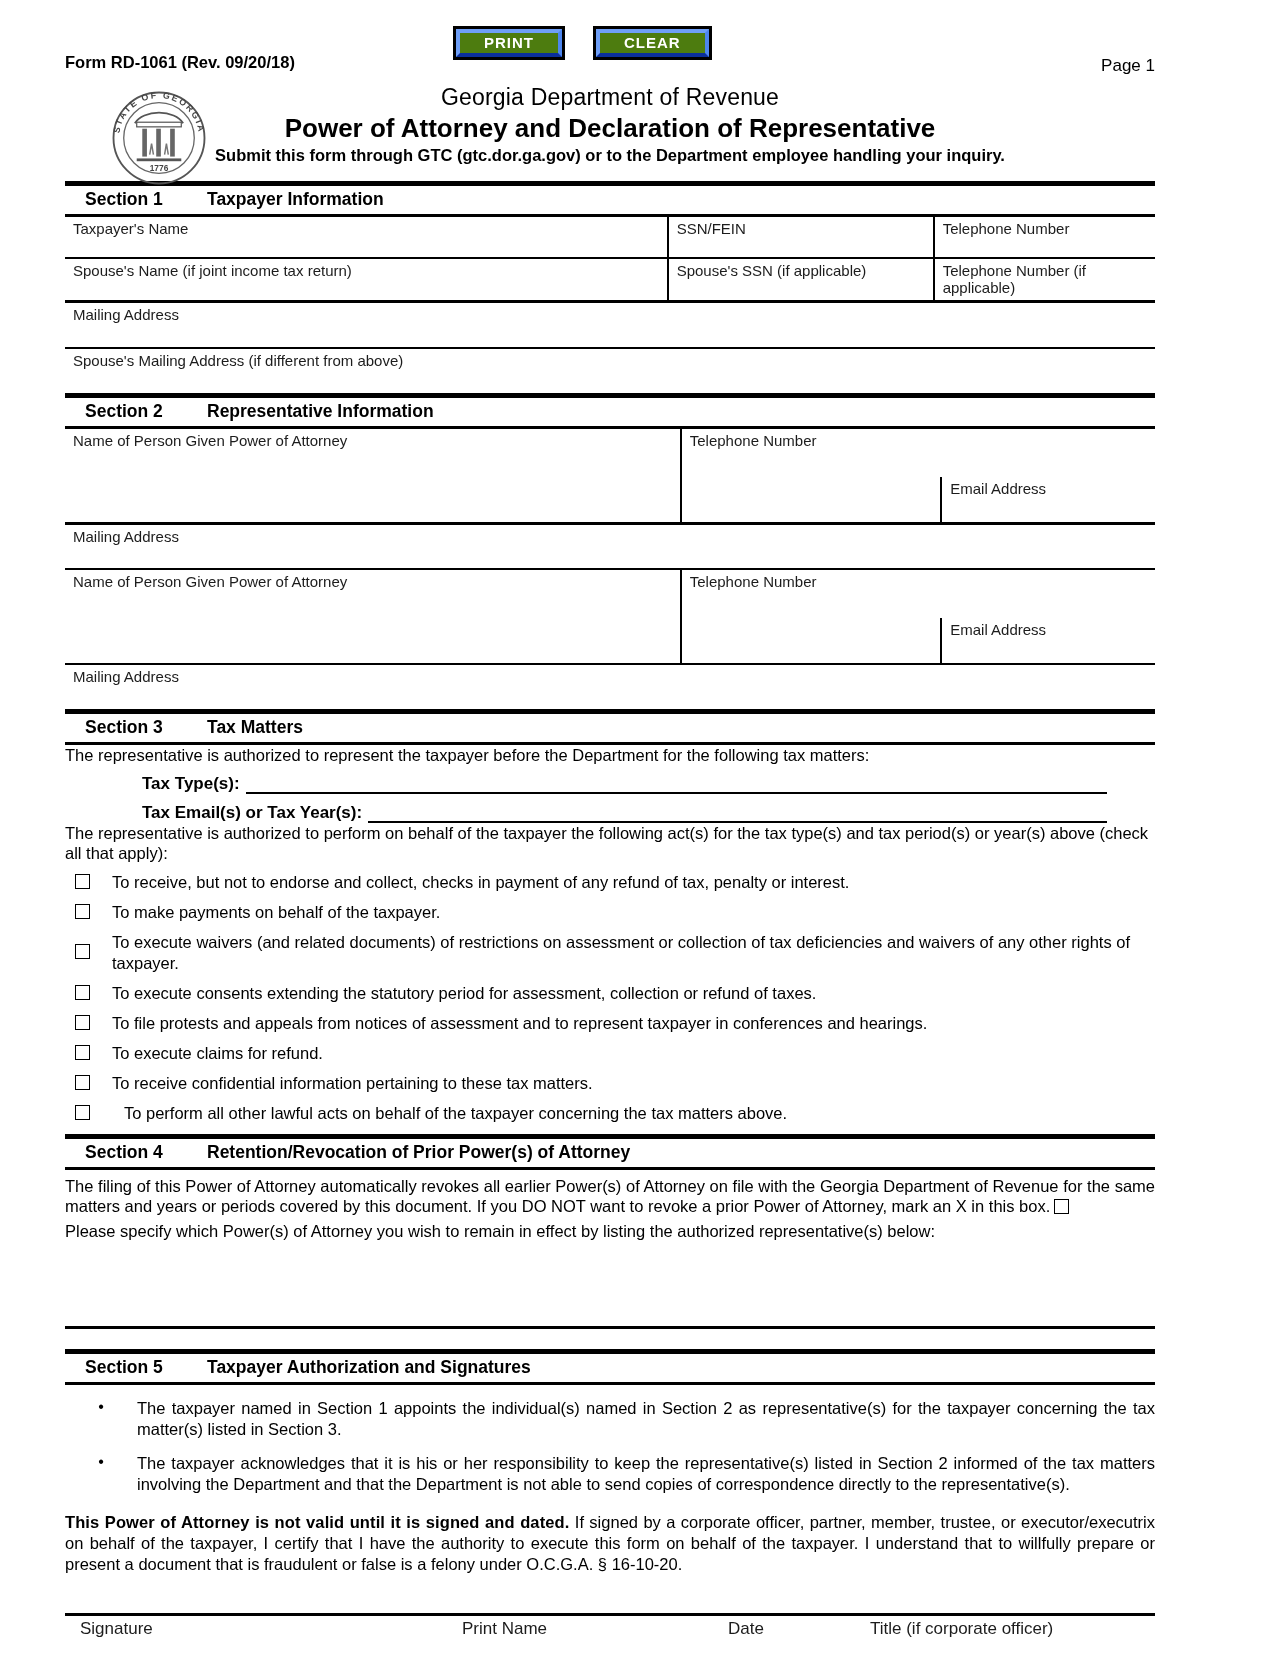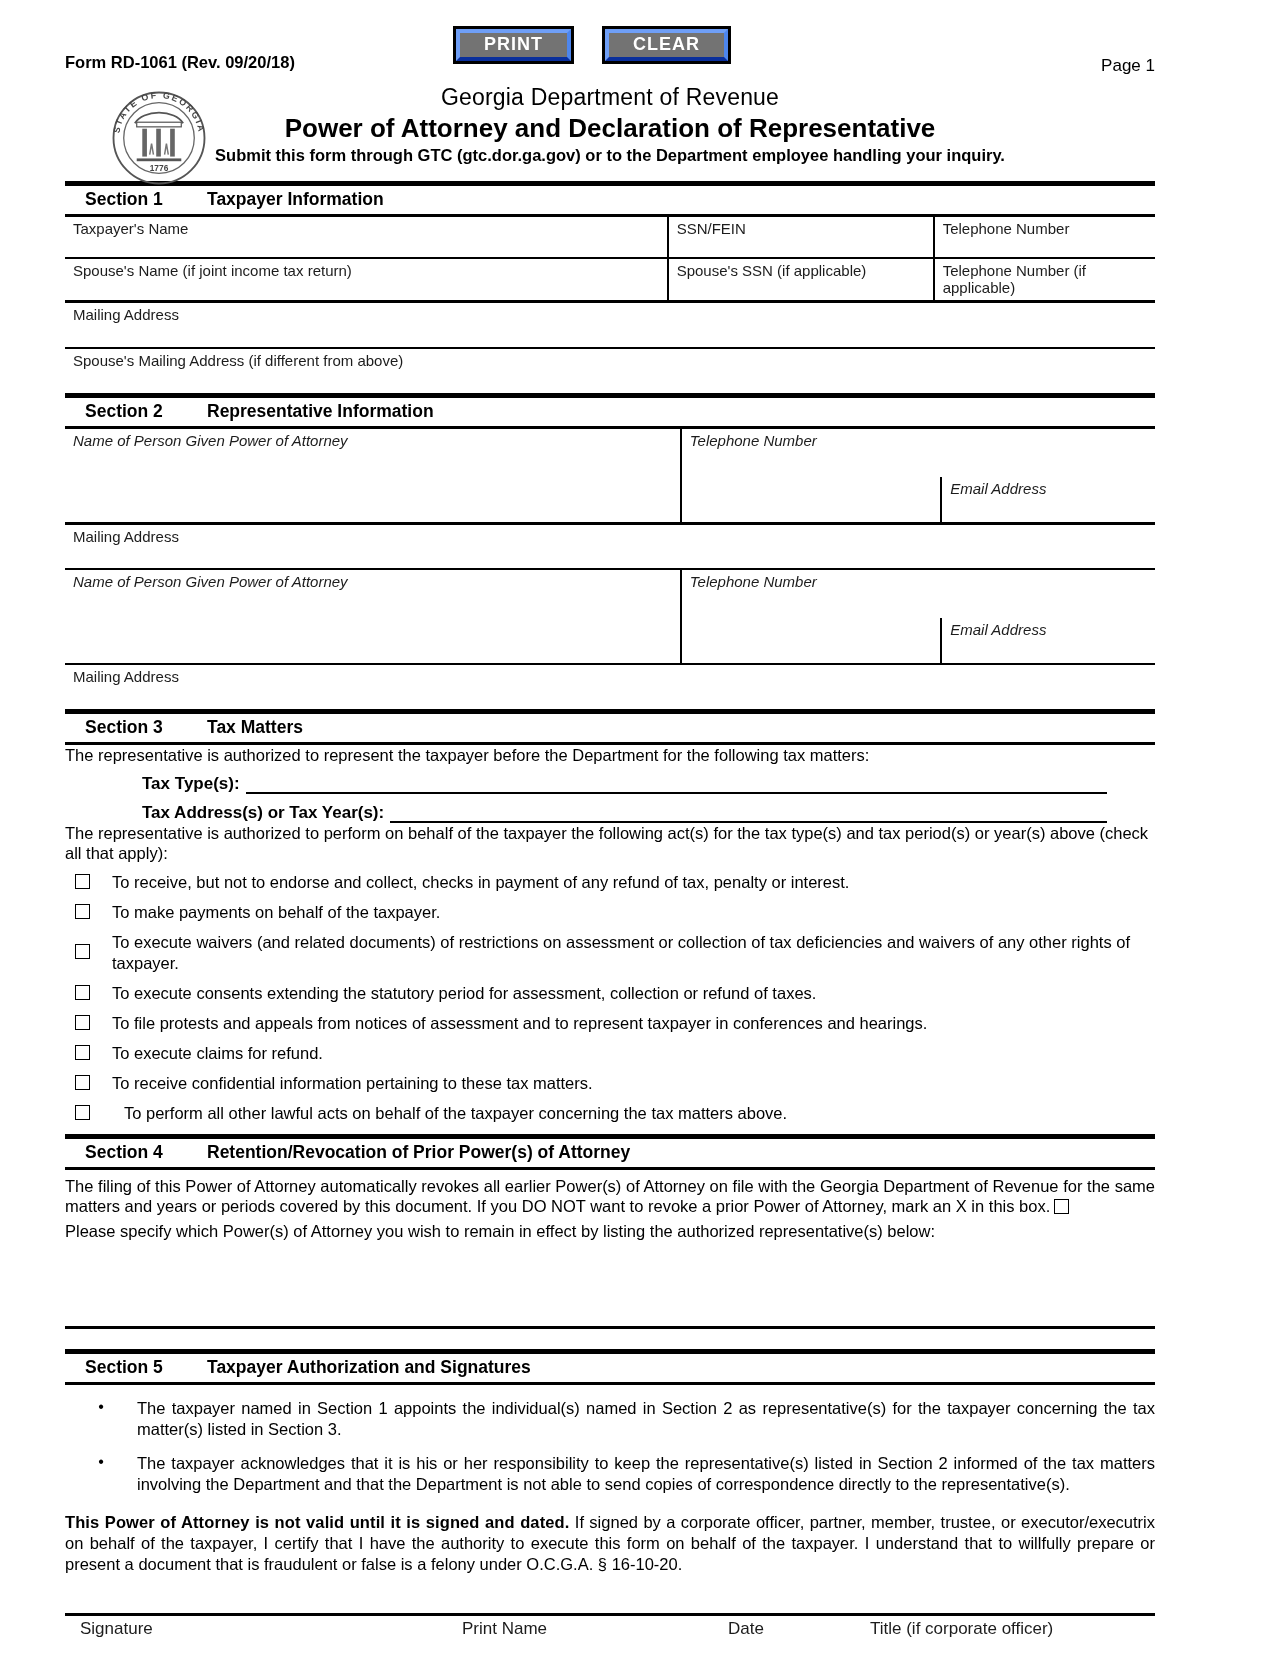--- a/index.html
+++ b/index.html
@@ -10,24 +10,24 @@
     padding:26px 129px 0 65px; position:relative; margin:0 auto;
     font-size:16px;
   }
   
   .topbar { position:relative; height:46px; }
   .form-number { position:absolute; left:0; bottom:0; font-weight:bold; font-size:16.5px; }
   .page-num   { position:absolute; right:0; bottom:-4px; font-weight:normal; font-size:17px; }
   .btn-wrap { position:absolute; left:388px; top:0; display:flex; gap:28px; }
   .pdf-btn { border:3px solid #000; background:#000; padding:0; cursor:pointer; display:block; }
   .pdf-btn .face {
-    display:block; padding:1px 24px 2px; background:#737373;
+    display:block; padding:1px 24px 2px; background:#4d7c0f;
     border-top:4px solid #6f9ff7; border-left:4px solid #6f9ff7;
     border-bottom:4px solid #0a2f9c; border-right:4px solid #4d86ee;
-    color:#fff; font-weight:bold; font-size:18px; letter-spacing:1px;
+    color:#fff; font-weight:bold; font-size:15px; letter-spacing:1px;
     font-family:"Liberation Sans", sans-serif;
   }
   
   .title-block { position:relative; text-align:center; margin-top:12px; }
   .seal { position:absolute; left:38px; top:2px; }
   .agency { font-size:23px; letter-spacing:0.2px; }
   .form-title { font-size:26px; font-weight:bold; margin-top:2px; }
   .submit-note { font-size:16.5px; font-weight:bold; margin-top:2px; }
   
   .sec-head {
@@ -39,21 +39,21 @@
   
   .row { display:flex; border-bottom:2px solid #000; }
   .row.heavy { border-bottom-width:3px; }
   .row.noline { border-bottom:none; }
   .cell { padding:3px 6px 2px 8px; font-size:15px; color:#1c1c1c; }
   .cell + .cell { border-left:2px solid #000; }
   .s1 .c1 { width:55.2%; } .s1 .c2 { width:24.4%; } .s1 .c3 { width:20.4%; }
   .s2 .c1 { width:56.4%; } .s2 .c2 { width:23.9%; } .s2 .c3 { width:19.7%;margin-top:48px; }
   .cell.full { width:100%; }
   .h40 { min-height:40px; } .h41 { min-height:41px; } .h44 { min-height:44px; }
-  .h45 { min-height:45px;font-style:italic; } .h43 { min-height:43px; }
+  .h45 { min-height:45px; } .h43 { min-height:43px; }
   
   .para { font-size:16.5px; line-height:20px; }
   .just { text-align:justify; }
   .intro { }
   .tax-line { display:flex; align-items:flex-end; margin-top:9px; padding-left:77px; }
   .tax-line .lead { font-weight:bold; font-size:17px; white-space:nowrap; }
   .tax-line .fill { flex:1; border-bottom:2.5px solid #000; height:20px; margin-left:6px; margin-right:48px; }
   .acts-intro { }
   .act { display:flex; margin-top:9px; align-items:flex-start; }
   .cb {
@@ -168,21 +168,21 @@
   <div class="sec-head">
     <span class="sec-label">Section 3</span>
     <span class="sec-title">Tax Matters</span>
   </div>
   <p class="para intro">The representative is authorized to represent the taxpayer before the Department for the following tax matters:</p>
   <div class="tax-line">
     <span class="lead">Tax Type(s):</span>
     <span class="fill"></span>
   </div>
   <div class="tax-line">
-    <span class="lead">Tax Address(s) or Tax Year(s):</span>
+    <span class="lead">Tax Email(s) or Tax Year(s):</span>
     <span class="fill"></span>
   </div>
   <p class="para acts-intro">The representative is authorized to perform on behalf of the taxpayer the following act(s) for the tax type(s) and tax period(s) or year(s) above (check all that apply):</p>
 
   <div class="act">
     <span class="cb"></span>
     <span class="act-text">To receive, but not to endorse and collect, checks in payment of any refund of tax, penalty or interest.</span>
   </div>
   <div class="act">
     <span class="cb"></span>

